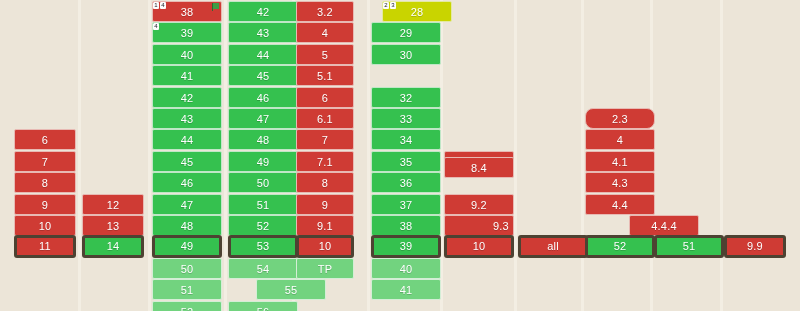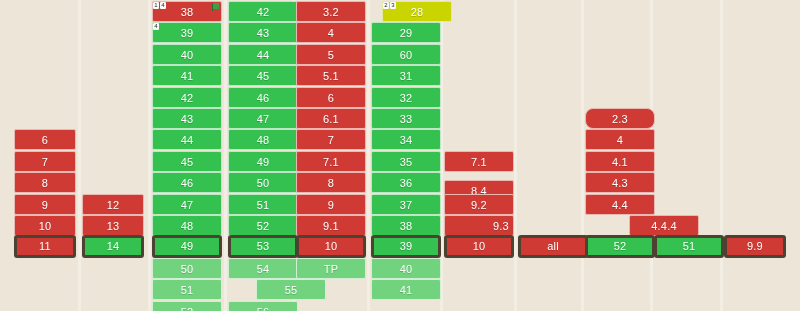--- a/index.html
+++ b/index.html
@@ -162,57 +162,56 @@
         <div class="cell c-green" title="48" style="top: 129.4px;"><span>48</span></div>
         <div class="cell c-green" title="49" style="top: 150.8px;"><span>49</span></div>
         <div class="cell c-green" title="50" style="top: 172.2px;"><span>50</span></div>
         <div class="cell c-green" title="51" style="top: 193.6px;"><span>51</span></div>
         <div class="cell c-green" title="52" style="top: 215px;"><span>52</span></div>
         <div class="cell c-green sel" title="53" style="top: 235.4px;"><span>53</span></div>
         <div class="cell c-lgreen" title="54" style="top: 257.8px;"><span>54</span></div>
         <div class="cell c-lgreen" title="55" style="top: 279.2px; margin-left: 28px;"><span>55</span></div>
         <div class="cell c-lgreen" title="56" style="top: 300.6px;"><span>56</span></div>
       </div>
-      <div class="column" style="left: 296px; width: 70px; height: 311px;">
+      <div class="column" style="left: 296px; width: 58px; height: 311px;">
         <div class="cell c-red" title="3.2" style="top: 1px;"><span>3.2</span></div>
         <div class="cell c-red" title="4" style="top: 22.4px;"><span>4</span></div>
         <div class="cell c-red" title="5" style="top: 43.8px;"><span>5</span></div>
         <div class="cell c-red" title="5.1" style="top: 65.2px;"><span>5.1</span></div>
         <div class="cell c-red" title="6" style="top: 86.6px;"><span>6</span></div>
         <div class="cell c-red" title="6.1" style="top: 108px;"><span>6.1</span></div>
         <div class="cell c-red" title="7" style="top: 129.4px;"><span>7</span></div>
         <div class="cell c-red" title="7.1" style="top: 150.8px;"><span>7.1</span></div>
         <div class="cell c-red" title="8" style="top: 172.2px;"><span>8</span></div>
         <div class="cell c-red" title="9" style="top: 193.6px;"><span>9</span></div>
         <div class="cell c-red" title="9.1" style="top: 215px;"><span>9.1</span></div>
         <div class="cell c-red sel" title="10" style="top: 235.4px;"><span>10</span></div>
         <div class="cell c-lgreen" title="TP" style="top: 257.8px;"><span>TP</span></div>
       </div>
       <div class="column" style="left: 371px; width: 70px; height: 311px;">
         <div class="cell c-yellow" title="28" style="top: 1px;"><span>28</span><div class="badges">
             <span class="badge">2</span>
             <span class="badge">3</span>
           </div></div>
         <div class="cell c-green" title="29" style="top: 22.4px;"><span>29</span></div>
-        <div class="cell c-green" title="30" style="top: 43.8px;"><span>60</span></div>
-        <div class="cell c-green" title="31" style="top: 65.2px;"><span>31</span></div>
+        <div class="cell c-green" title="30" style="top: 43.8px;"><span>30</span></div>
         <div class="cell c-green" title="32" style="top: 86.6px;"><span>32</span></div>
         <div class="cell c-green" title="33" style="top: 108px;"><span>33</span></div>
         <div class="cell c-green" title="34" style="top: 129.4px;"><span>34</span></div>
         <div class="cell c-green" title="35" style="top: 150.8px;"><span>35</span></div>
         <div class="cell c-green" title="36" style="top: 172.2px;"><span>36</span></div>
         <div class="cell c-green" title="37" style="top: 193.6px;"><span>37</span></div>
         <div class="cell c-green" title="38" style="top: 215px;"><span>38</span></div>
         <div class="cell c-green sel" title="39" style="top: 235.4px;"><span>39</span></div>
         <div class="cell c-lgreen" title="40" style="top: 257.8px;"><span>40</span></div>
         <div class="cell c-lgreen" title="41" style="top: 279.2px;"><span>41</span></div>
       </div>
       <div class="column" style="left: 444px; width: 70px; height: 311px;">
         <div class="cell c-red" title="7.1" style="top: 150.8px;"><span>7.1</span></div>
-        <div class="cell c-red" title="8.4" style="top: 180px;"><span>8.4</span></div>
+        <div class="cell c-red" title="8.4" style="top: 157px;"><span>8.4</span></div>
         <div class="cell c-red" title="9.2" style="top: 193.6px;"><span>9.2</span></div>
         <div class="cell c-red" title="9.3" style="top: 215px; padding-left: 44px;"><span>9.3</span></div>
         <div class="cell c-red sel" title="10" style="top: 235.4px;"><span>10</span></div>
       </div>
       <div class="column" style="left: 518px; width: 70px; height: 267px;">
         <div class="cell c-red sel" title="all" style="top: 235.4px;"><span>all</span></div>
       </div>
       <div class="column" style="left: 585px; width: 70px; height: 311px;">
         <div class="cell c-red" title="2.3" style="top: 108px; border-radius: 8px;"><span>2.3</span></div>
         <div class="cell c-red" title="4" style="top: 129.4px;"><span>4</span></div>

